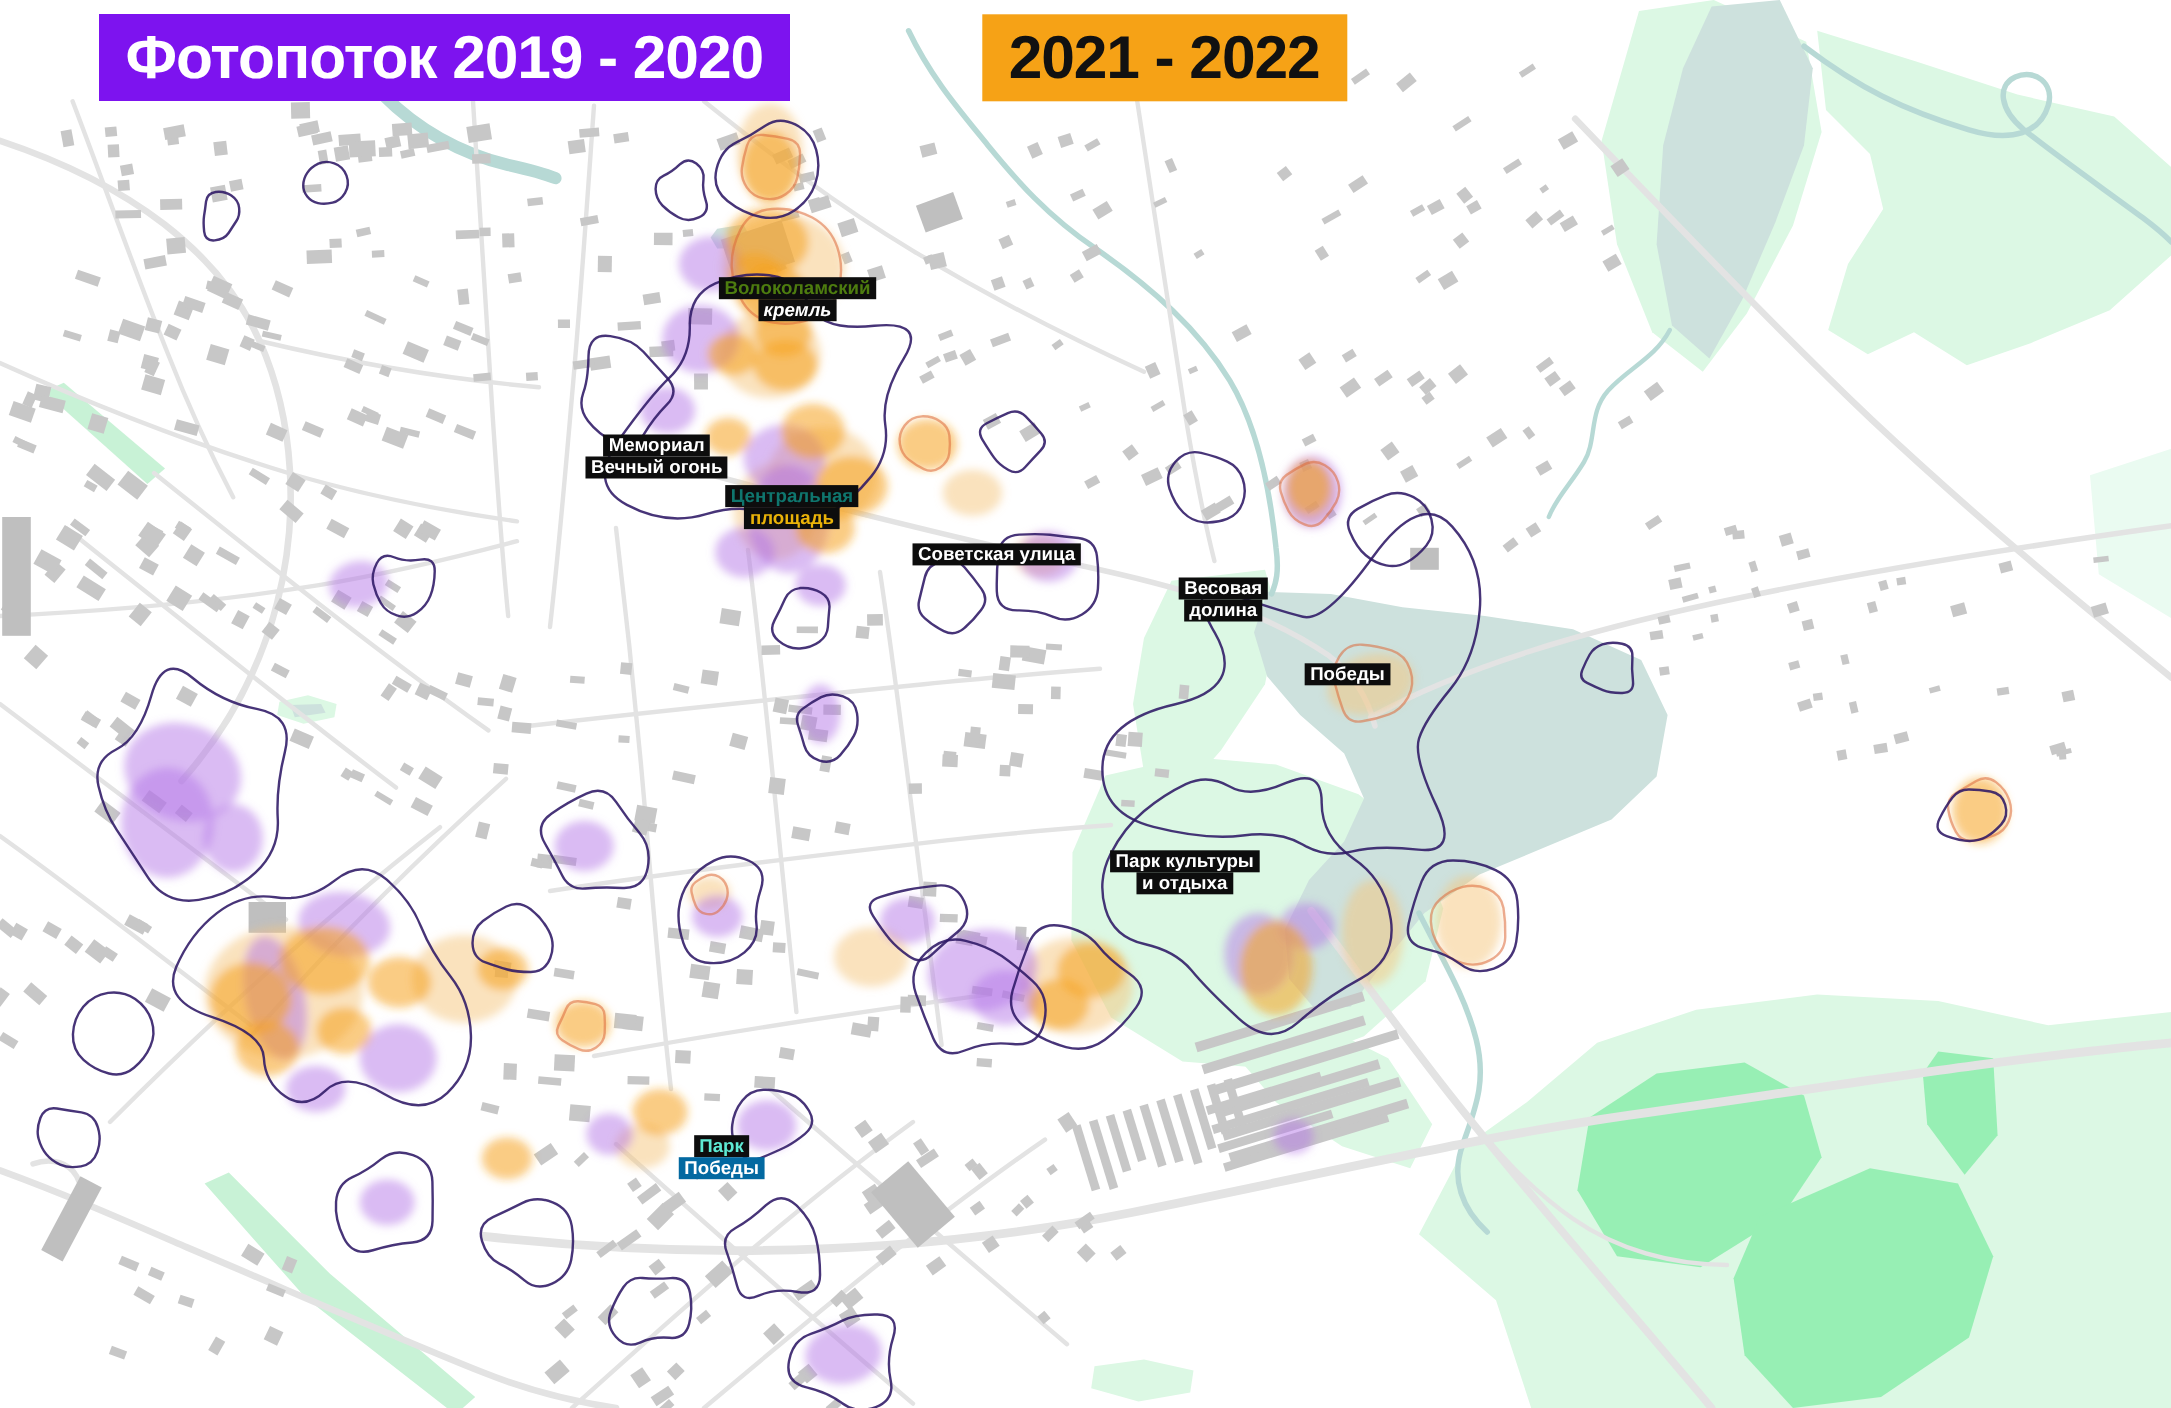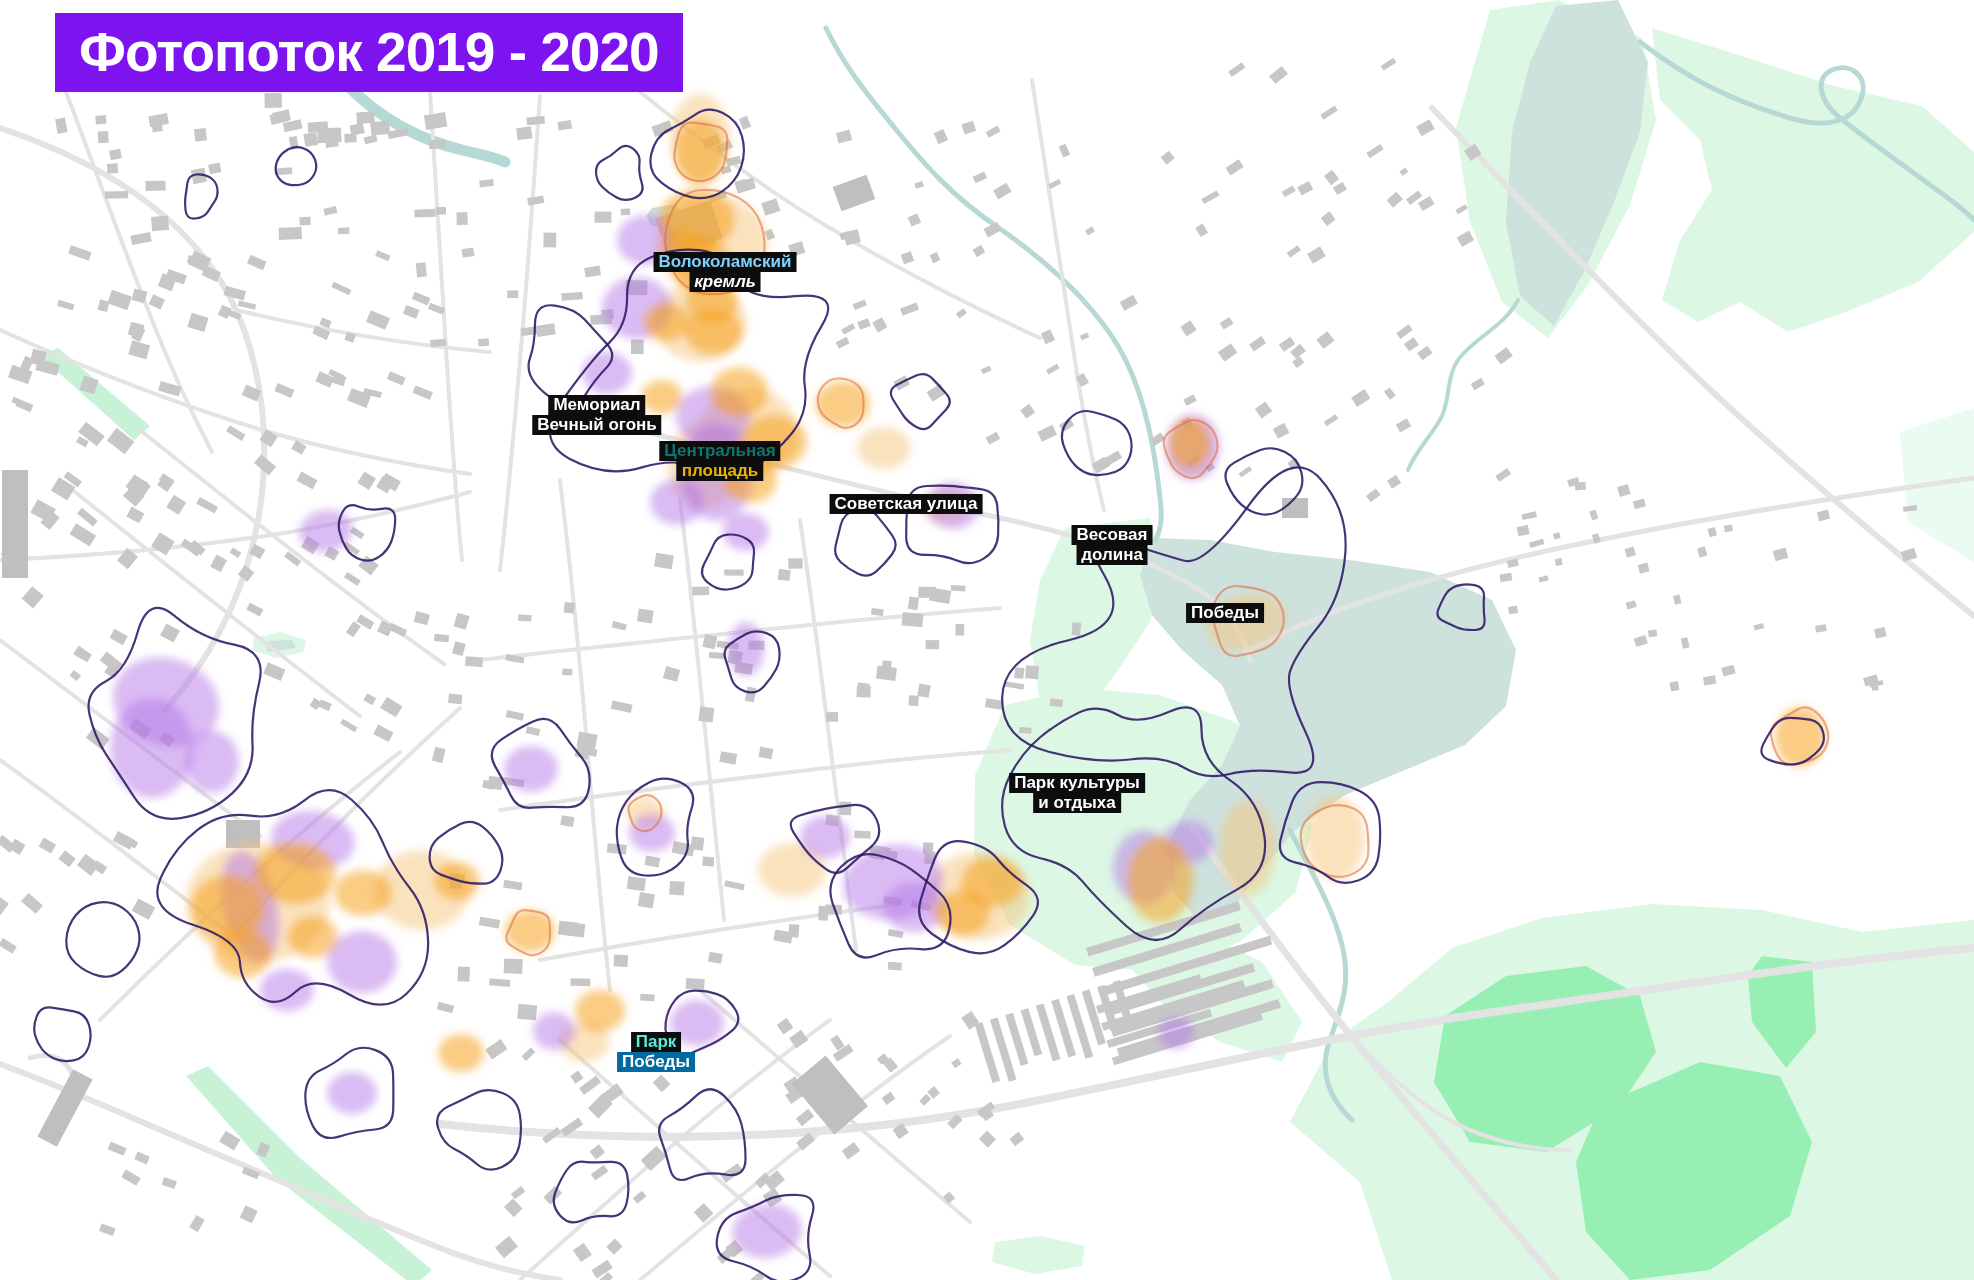--- a/index.html
+++ b/index.html
@@ -1,20 +1,20 @@
 <!DOCTYPE html>
 <html><head>
 <meta charset="utf-8">
 <style>
   html,body{margin:0;padding:0;background:#fff;}
   .stage{position:relative;width:1974px;height:1280px;overflow:hidden;background:#fff;
          font-family:"Liberation Sans",sans-serif;}
   svg{position:absolute;left:0;top:0;}
   .hdr{position:absolute;top:13px;height:79px;line-height:79px;font-weight:bold;
-       font-size:55px;padding:0 24px;letter-spacing:-1px;white-space:nowrap;}
+       font-size:55px;padding:0 24px;letter-spacing:-1px;white-space:nowrap;margin-left:35px;}
   #hdr-left{left:55px;color:#ffffff;}
   #hdr-right{left:858px;color:#111111;}
   .map-label{position:absolute;transform:translate(-50%,-50%);text-align:center;
              font-size:17px;font-weight:bold;line-height:20px;color:#fff;white-space:nowrap;}
   .map-label span{display:inline-block;background:#0d0d0d;padding:0 5px;}
 </style>
 </head>
 <body>
 
 <div class="stage">
@@ -731,23 +731,24 @@
         <path d="M626.4,1203.8Q622.8,1217.5 608.6,1216.2Q594.4,1214.9 581.8,1220.5Q569.2,1226.1 559.8,1215.2Q550.4,1204.4 555.5,1191.8Q560.5,1179.2 566.8,1170.0Q573.1,1160.8 584.0,1161.8Q594.8,1162.9 609.7,1161.9Q624.6,1160.9 627.3,1175.5Q629.9,1190.0 626.4,1203.8Z" fill="none" stroke="#2e1865" stroke-width="2.2" stroke-opacity="0.88" stroke-linejoin="round"></path>
         <path d="M809.6,1254.3Q813.6,1272.6 796.2,1279.1Q778.7,1285.5 765.7,1275.7Q752.8,1265.9 733.2,1261.2Q713.6,1256.5 717.3,1237.3Q720.9,1218.1 737.1,1212.6Q753.3,1207.1 765.3,1200.8Q777.3,1194.5 797.8,1195.0Q818.3,1195.4 812.0,1215.7Q805.7,1236.0 809.6,1254.3Z" fill="none" stroke="#2e1865" stroke-width="2.2" stroke-opacity="0.88" stroke-linejoin="round"></path>
         <path d="M949.3,928.8Q944.4,951.6 920.7,949.1Q897.1,946.5 877.0,955.0Q856.9,963.4 848.4,943.8Q840.0,924.2 832.6,903.3Q825.3,882.5 841.6,866.3Q857.8,850.2 877.9,855.3Q898.1,860.3 910.7,869.1Q923.4,877.9 938.8,892.0Q954.3,906.0 949.3,928.8Z" fill="none" stroke="#2e1865" stroke-width="2.2" stroke-opacity="0.88" stroke-linejoin="round"></path>
         <path d="M1032.9,915.8Q1020.4,933.6 1004.4,945.2Q988.4,956.8 969.1,951.9Q949.8,946.9 932.2,934.0Q914.7,921.0 920.6,900.2Q926.6,879.3 934.9,858.5Q943.2,837.7 965.2,841.8Q987.2,845.8 997.7,859.2Q1008.2,872.7 1026.8,885.3Q1045.4,898.0 1032.9,915.8Z" fill="none" stroke="#2e1865" stroke-width="2.2" stroke-opacity="0.88" stroke-linejoin="round"></path>
         <path d="M776.2,669.0Q771.5,678.0 763.8,686.5Q756.2,695.0 745.0,691.4Q733.9,687.8 731.2,677.8Q728.4,667.9 725.4,658.9Q722.3,649.9 729.9,644.2Q737.6,638.5 746.5,633.8Q755.4,629.2 766.4,633.1Q777.4,637.0 779.1,648.5Q780.9,660.0 776.2,669.0Z" fill="none" stroke="#2e1865" stroke-width="2.2" stroke-opacity="0.88" stroke-linejoin="round"></path>
         <path d="M870.5,847.3Q856.9,858.6 847.1,867.9Q837.3,877.1 826.3,869.3Q815.3,861.5 808.8,853.8Q802.2,846.1 793.8,832.9Q785.4,819.8 800.5,815.3Q815.5,810.9 825.3,808.9Q835.1,806.9 852.1,805.1Q869.0,803.2 876.6,819.6Q884.1,836.0 870.5,847.3Z" fill="none" stroke="#2e1865" stroke-width="2.2" stroke-opacity="0.88" stroke-linejoin="round"></path>
         <path d="M731.8,1030.8Q721.0,1039.6 712.7,1043.4Q704.5,1047.3 691.8,1052.7Q679.1,1058.1 671.7,1046.6Q664.2,1035.0 665.7,1022.5Q667.2,1010.1 674.7,1000.6Q682.2,991.2 693.9,990.7Q705.6,990.3 717.1,994.1Q728.6,998.0 735.6,1010.0Q742.5,1022.0 731.8,1030.8Z" fill="none" stroke="#2e1865" stroke-width="2.2" stroke-opacity="0.88" stroke-linejoin="round"></path>
       </g>
     </svg>
   <div id="labels">
-      <div class="map-label" style="left: 725px; top: 272px;"><span style="background: rgb(13, 13, 13); color: #7dd3fc;">Волоколамский</span><br><span style="background: rgb(13, 13, 13); color: rgb(255, 255, 255); font-style: italic;">кремль</span></div>
+      <div class="map-label" style="left: 725px; top: 272px;"><span style="background: rgb(13, 13, 13); color: #4d7c0f;">Волоколамский</span><br><span style="background: rgb(13, 13, 13); color: rgb(255, 255, 255); font-style: italic;">кремль</span></div>
       <div class="map-label" style="left: 597px; top: 415px;"><span style="background: rgb(13, 13, 13); color: rgb(255, 255, 255);">Мемориал</span><br><span style="background: rgb(13, 13, 13); color: rgb(255, 255, 255);">Вечный огонь</span></div>
       <div class="map-label" style="left: 720px; top: 461px;"><span style="background: rgb(13, 13, 13); color: #0f766e;">Центральная</span><br><span style="background: rgb(13, 13, 13); color: #eab308;">площадь</span></div>
       <div class="map-label" style="left: 906px; top: 504px;"><span style="background: rgb(13, 13, 13); color: rgb(255, 255, 255);">Советская улица</span></div>
       <div class="map-label" style="left: 1112px; top: 545px;"><span style="background: rgb(13, 13, 13); color: rgb(255, 255, 255);">Весовая</span><br><span style="background: rgb(13, 13, 13); color: rgb(255, 255, 255);">долина</span></div>
       <div class="map-label" style="left: 1225px; top: 613px;"><span style="background: rgb(13, 13, 13); color: rgb(255, 255, 255);">Победы</span></div>
       <div class="map-label" style="left: 1077px; top: 793px;"><span style="background: rgb(13, 13, 13); color: rgb(255, 255, 255);">Парк культуры</span><br><span style="background: rgb(13, 13, 13); color: rgb(255, 255, 255);">и отдыха</span></div>
       <div class="map-label" style="left: 656px; top: 1052px;"><span style="background: rgb(13, 13, 13); color: #5eead4; text-align: right;">Парк</span><br><span style="background: #0369a1; color: rgb(255, 255, 255);">Победы</span></div>
     </div>
   <div class="hdr" id="hdr-left" style="background: rgb(125, 19, 239);">Фотопоток 2019 - 2020</div>
+  <div class="hdr" id="hdr-right" style="background: rgb(246, 162, 22);">2021 - 2022</div>
 </div>
 
 </body></html>

